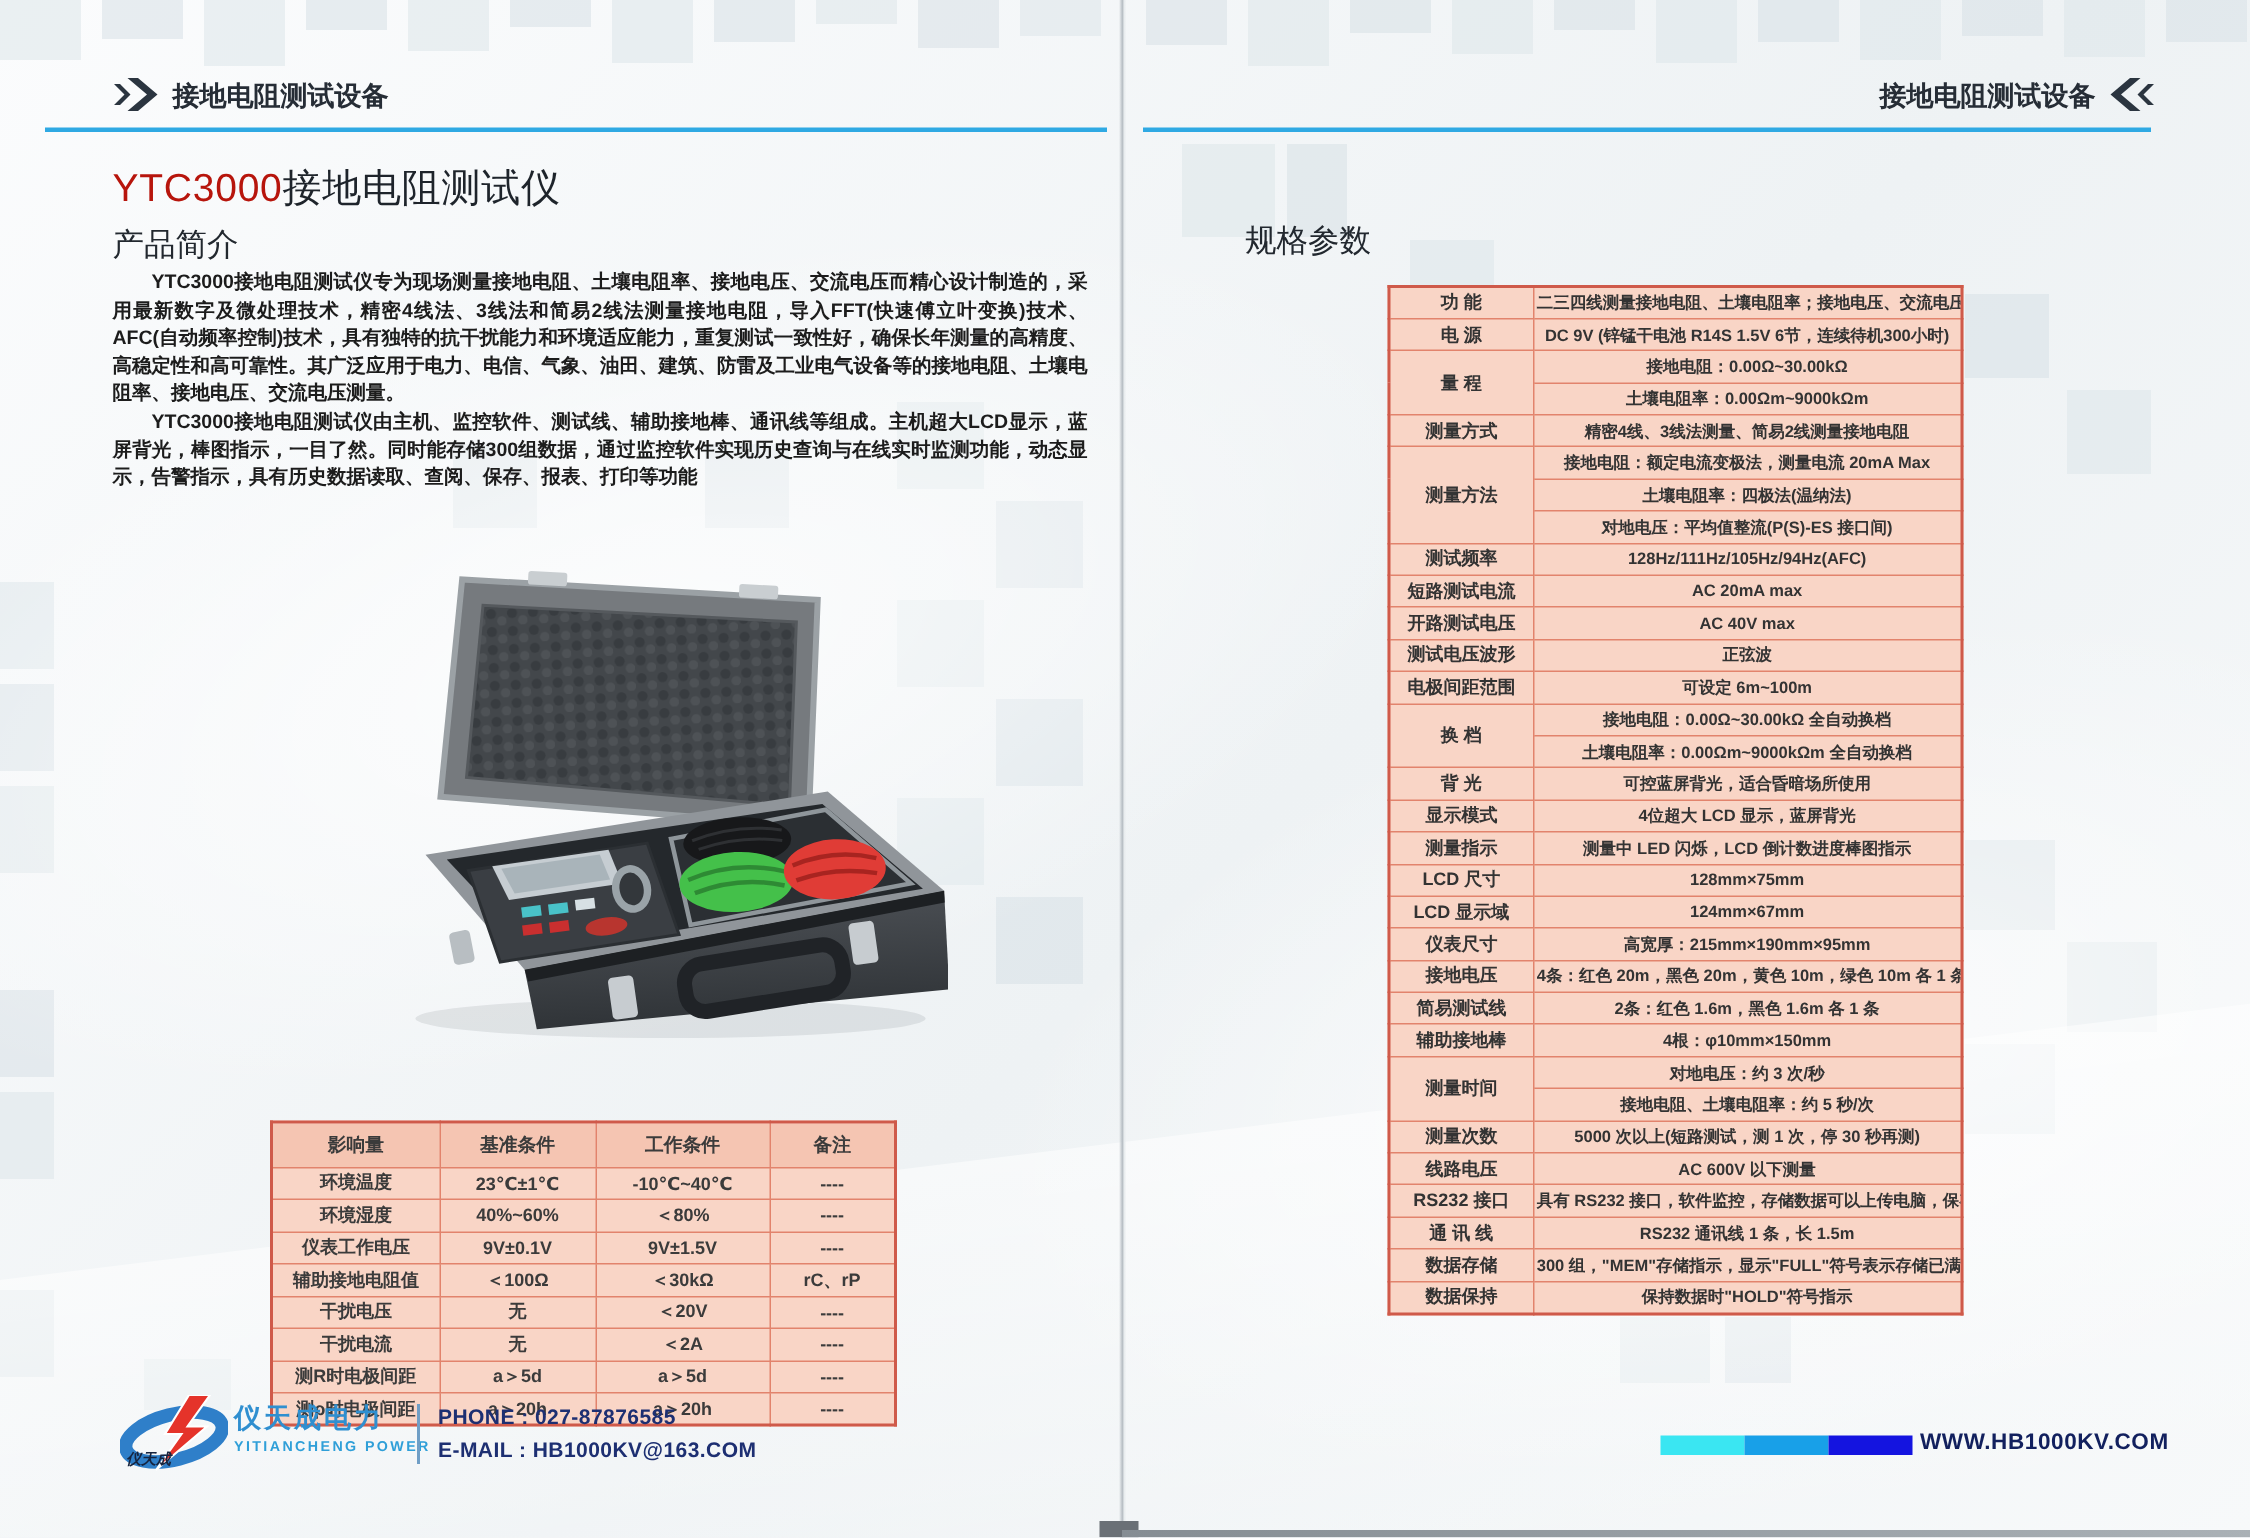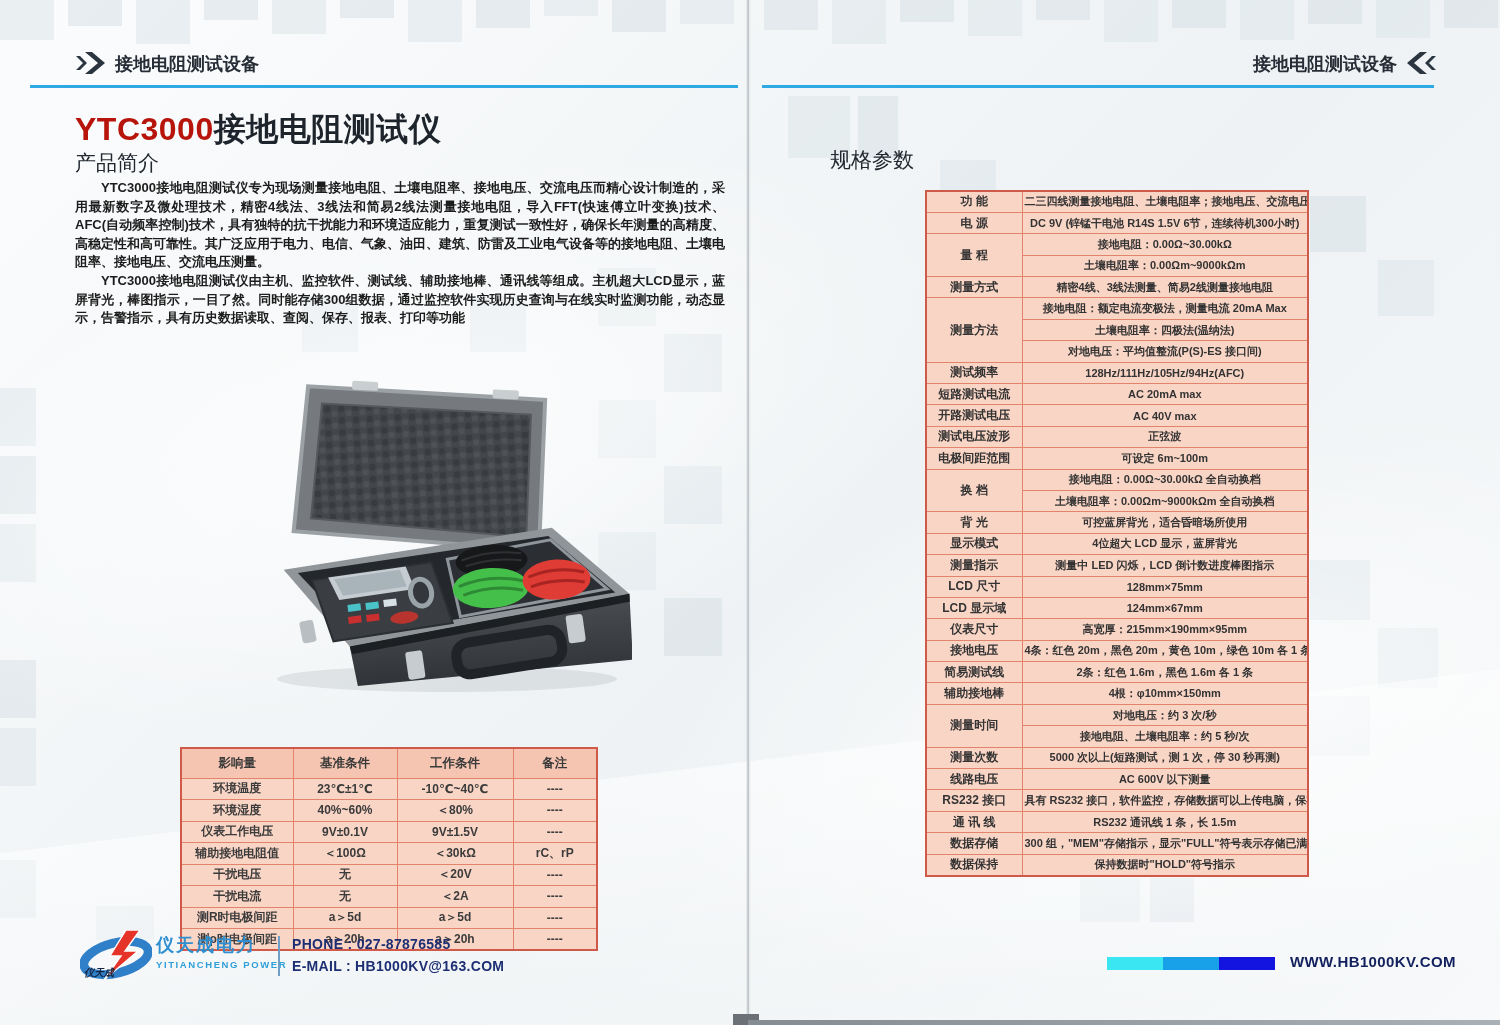--- a/index.html
+++ b/index.html
@@ -16,21 +16,21 @@
   }
   .abs{position:absolute;}
   .swoosh{position:absolute;z-index:1;pointer-events:none;}
   .content{position:absolute;z-index:2;}
   .fold{
     position:absolute;left:746px;top:0;width:5px;height:1025px;z-index:3;
     background:linear-gradient(to right,rgba(140,148,155,0) 0%,#b6bdc3 45%,#e8ecee 70%,rgba(255,255,255,0) 100%);
   }
   .hdr{display:flex;align-items:flex-end;gap:9px;font-size:18px;font-weight:bold;color:#262d36;}
   .hdr-line{height:3px;background:#2fa9e3;}
-  .title{font-size:32px;font-weight:bold;color:#1e242b;letter-spacing:.5px;}
+  .title{font-size:26px;font-weight:normal;color:#1e242b;letter-spacing:.5px;}
   .title .red{color:#b7150c;}
   .section-h{font-size:21px;font-weight:normal;color:#22282f;}
   .paras{width:650px;color:#1c1c1c;font-size:13px;line-height:18.6px;text-align:justify;font-weight:600;}
   .paras p{margin:0;text-indent:2em;}
   table{border-collapse:collapse;table-layout:fixed;background:#f9d5c6;}
   #influence-table{width:416px;border:2px solid #cf5a4a;margin-top:44px;}
   #influence-table th,#influence-table td{
     border:1px solid #e2836c;text-align:center;vertical-align:middle;
     font-size:12px;color:#3b3b3b;font-weight:600;padding:0 2px;overflow:hidden;white-space:nowrap;
   }
@@ -41,21 +41,21 @@
   #spec-table th,#spec-table td{
     border:1px solid #e2836c;text-align:center;vertical-align:middle;
     color:#333;padding:0 2px;overflow:hidden;white-space:nowrap;
   }
   #spec-table th{font-size:12px;font-weight:bold;}
   #spec-table td{font-size:11px;font-weight:600;}
   #spec-table tr{height:21.4px;}
   .logo-cn{font-size:18px;font-weight:bold;color:#2f8fd0;letter-spacing:2px;}
   .logo-en{font-size:9.5px;font-weight:bold;color:#2f9fd8;letter-spacing:1.6px;}
   .contact{font-size:14px;font-weight:bold;color:#1d2f72;letter-spacing:.3px;}
-  .website{font-size:15px;font-weight:bold;color:#12205e;letter-spacing:.4px;margin-left:10px;}
+  .website{font-size:15px;font-weight:bold;color:#12205e;letter-spacing:.4px;}
   .strip{display:flex;}
   .strip div{width:56px;height:13px;}
 </style>
 </head>
 <body>
 
 <div class="sheet">
 
   <div id="decor-layer" class="abs" style="left:0;top:0;width:1500px;height:1025px;z-index:0;">
       <div style="position: absolute; left: 0px; top: 0px; width: 54px; height: 40px; background: rgb(221, 229, 234); opacity: 0.55;"></div>

